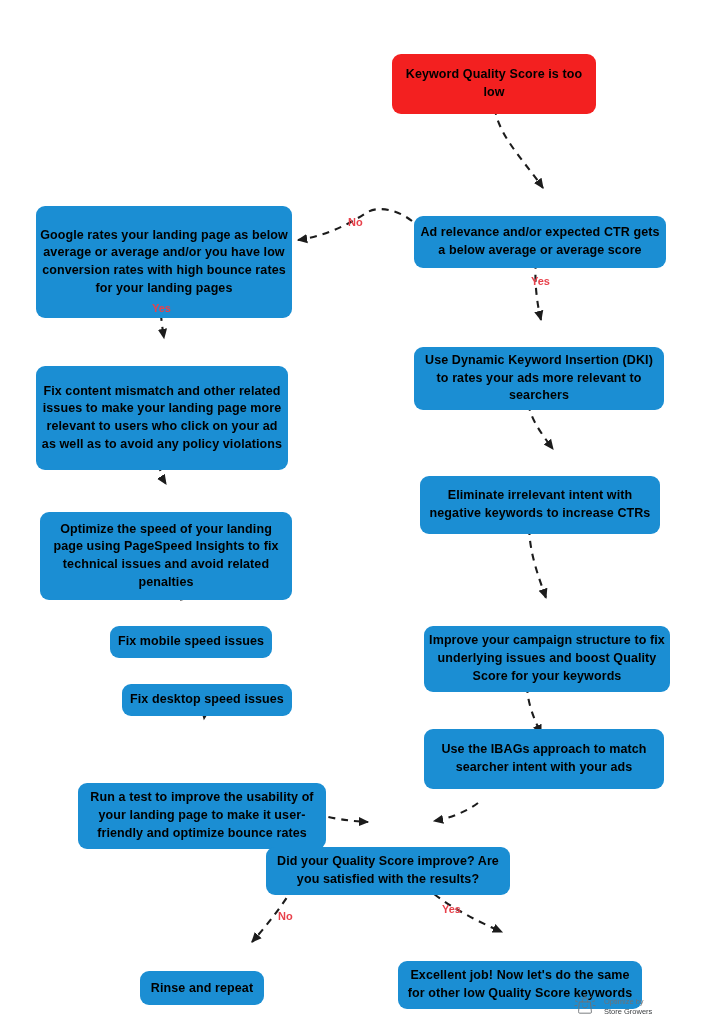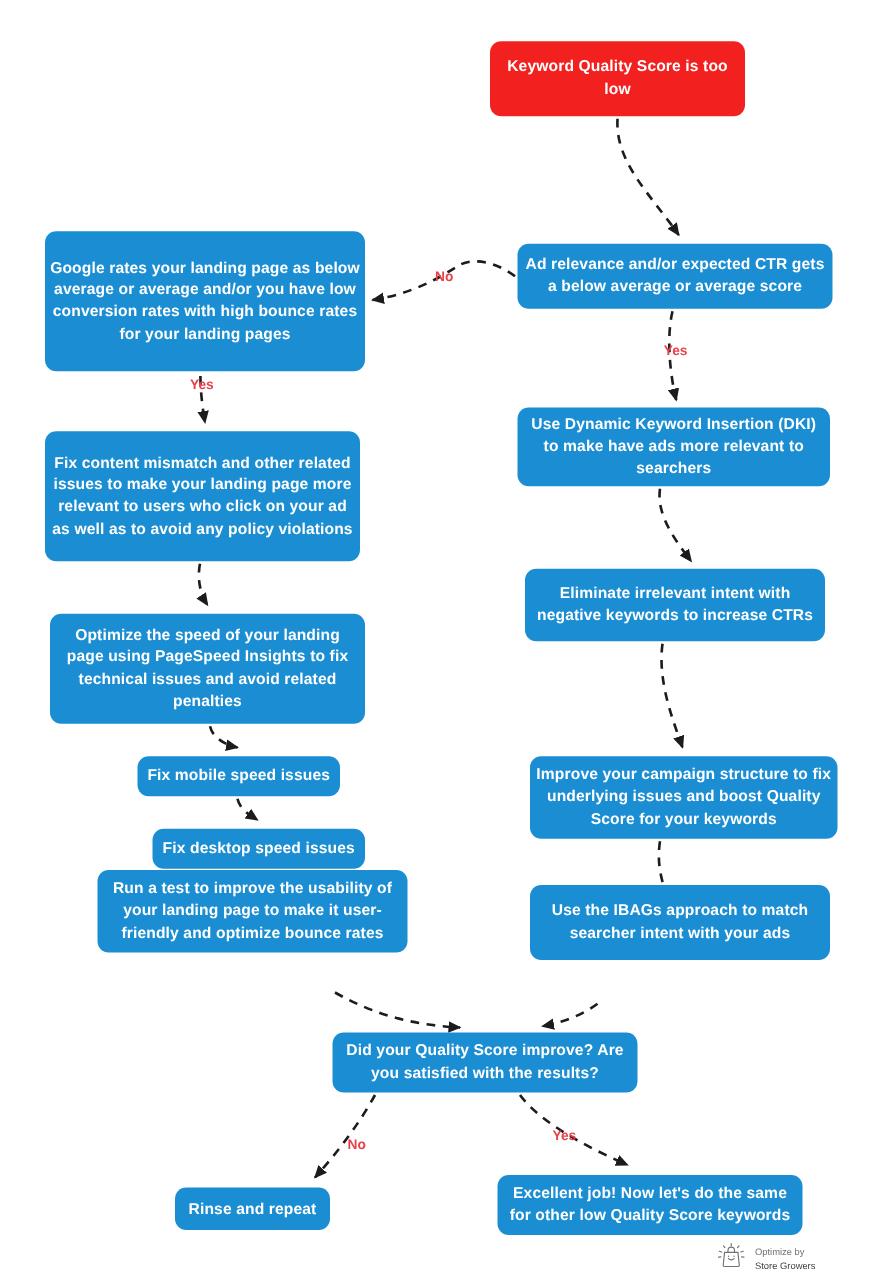--- a/index.html
+++ b/index.html
@@ -27,27 +27,28 @@
     pointer-events: none;
   }
   .node {
     position: absolute;
     box-sizing: border-box;
     display: flex;
     align-items: center;
     justify-content: center;
     text-align: center;
     border-radius: 9px;
-    color: #ffffff;
+    color: #000000;
     font-weight: bold;
     font-size: 12.5px;
     line-height: 1.42;
     padding: 7px 4px;
     background: #1b8ed3;
     letter-spacing: 0.1px;
+    margin-top: 21px;
   }
   .node.start {
     background: #f32020;
     border-radius: 9px;
   }
   .node span {
     display: block;
     width: 100%;
   }
   .edge-label {
@@ -113,21 +114,21 @@
       <div class="node start" style="left: 392px; top: 33px; width: 204px; height: 60px; background: rgb(243, 32, 32);">
         <span>Keyword Quality Score is too low</span>
       </div>
       <div class="node" style="left: 414px; top: 195px; width: 252px; height: 52px; background: rgb(27, 142, 211);">
         <span>Ad relevance and/or expected CTR gets a below average or average score</span>
       </div>
       <div class="node" style="left: 36px; top: 185px; width: 256px; height: 112px; background: rgb(27, 142, 211);">
         <span>Google rates your landing page as below average or average and/or you have low conversion rates with high bounce rates for your landing pages</span>
       </div>
       <div class="node" style="left: 414px; top: 326px; width: 250px; height: 63px; background: rgb(27, 142, 211);">
-        <span>Use Dynamic Keyword Insertion (DKI) to make have ads more relevant to searchers</span>
+        <span>Use Dynamic Keyword Insertion (DKI) to rates your ads more relevant to searchers</span>
       </div>
       <div class="node" style="left: 420px; top: 455px; width: 240px; height: 58px; background: rgb(27, 142, 211);">
         <span>Eliminate irrelevant intent with negative keywords to increase CTRs</span>
       </div>
       <div class="node" style="left: 424px; top: 605px; width: 246px; height: 66px; background: rgb(27, 142, 211);">
         <span>Improve your campaign structure to fix underlying issues and boost Quality Score for your keywords</span>
       </div>
       <div class="node" style="left: 424px; top: 708px; width: 240px; height: 60px; background: rgb(27, 142, 211);">
         <span>Use the IBAGs approach to match searcher intent with your ads</span>
       </div>
@@ -136,21 +137,21 @@
       </div>
       <div class="node" style="left: 40px; top: 491px; width: 252px; height: 88px; background: rgb(27, 142, 211);">
         <span>Optimize the speed of your landing page using PageSpeed Insights to fix technical issues and avoid related penalties</span>
       </div>
       <div class="node" style="left: 110px; top: 605px; width: 162px; height: 32px; background: rgb(27, 142, 211);">
         <span>Fix mobile speed issues</span>
       </div>
       <div class="node" style="left: 122px; top: 663px; width: 170px; height: 32px; background: rgb(27, 142, 211);">
         <span>Fix desktop speed issues</span>
       </div>
-      <div class="node" style="left: 78px; top: 696px; width: 248px; height: 66px; background: rgb(27, 142, 211);">
+      <div class="node" style="left: 78px; top: 762px; width: 248px; height: 66px; background: rgb(27, 142, 211);">
         <span>Run a test to improve the usability of your landing page to make it user-friendly and optimize bounce rates</span>
       </div>
       <div class="node" style="left: 266px; top: 826px; width: 244px; height: 48px; background: rgb(27, 142, 211);">
         <span>Did your Quality Score improve? Are you satisfied with the results?</span>
       </div>
       <div class="node" style="left: 140px; top: 950px; width: 124px; height: 34px; background: rgb(27, 142, 211); align-items: flex-end;">
         <span>Rinse and repeat</span>
       </div>
       <div class="node" style="left: 398px; top: 940px; width: 244px; height: 48px; background: rgb(27, 142, 211);">
         <span>Excellent job! Now let's do the same for other low Quality Score keywords</span>

